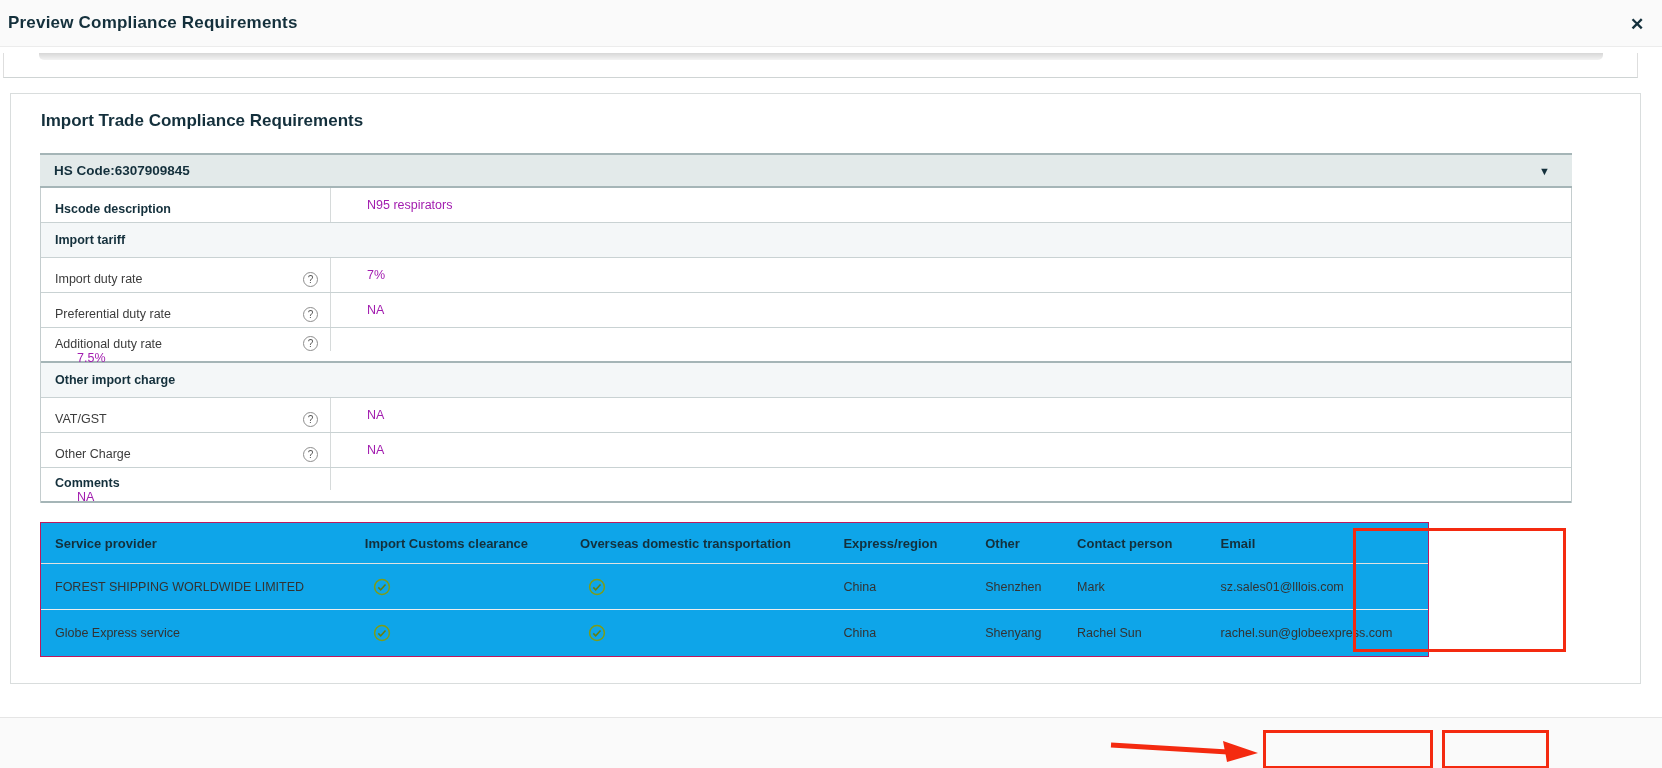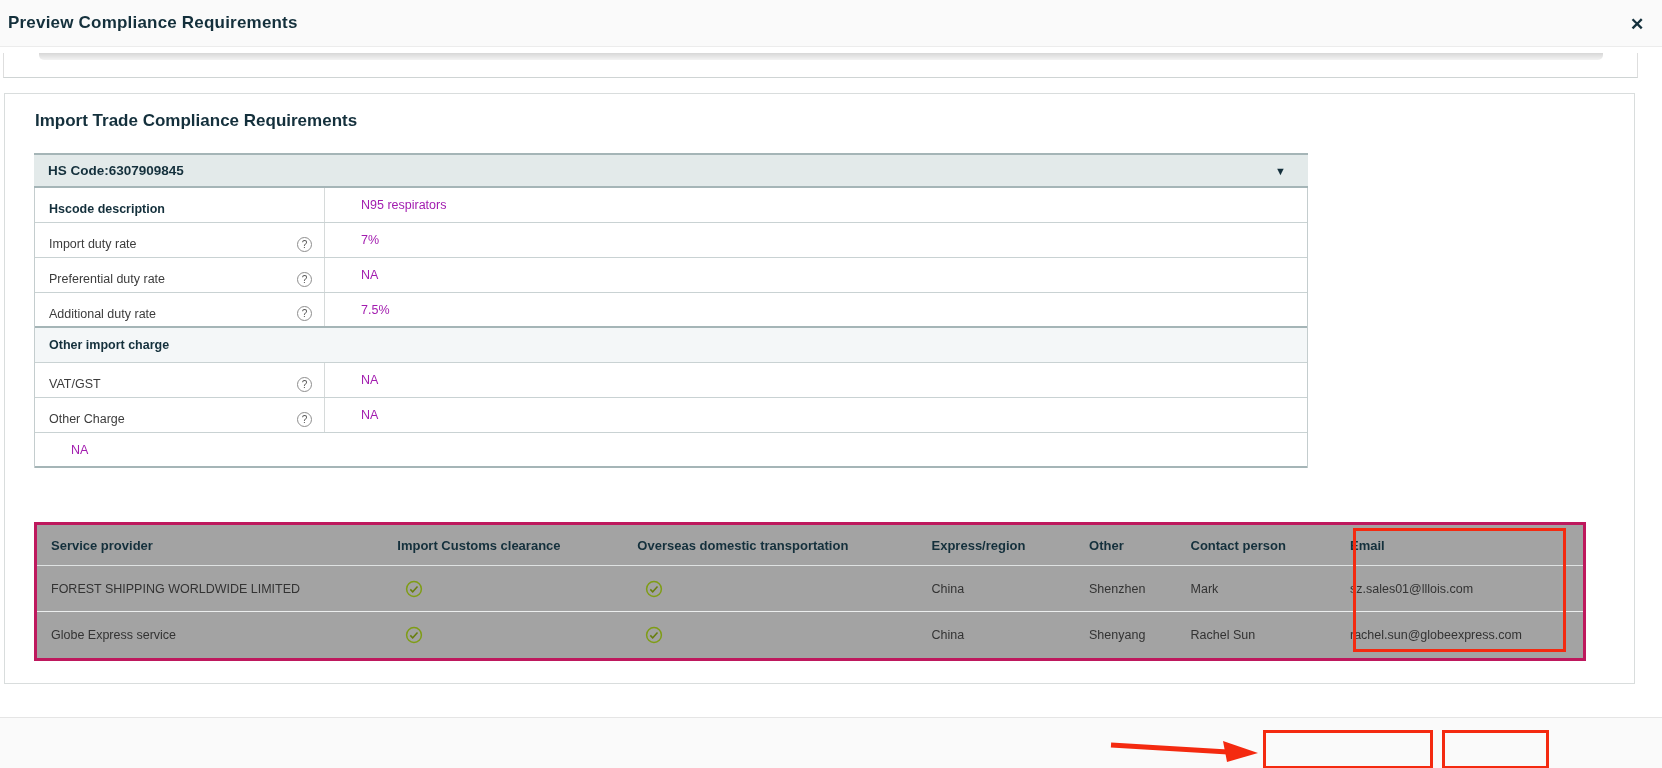--- a/index.html
+++ b/index.html
@@ -27,54 +27,54 @@
     position:absolute; left:3px; top:53px; width:1635px; height:25px; background:#fff;
     border-left:1px solid #dedede; border-right:1px solid #dedede; border-bottom:1px solid #cfd4d4;
   }
   .partial-panel .shadow-strip {
     position:absolute; left:35px; top:0; width:1564px; height:7px;
     background:linear-gradient(#d7d7d7,#f3f3f3); border-radius:0 0 5px 5px;
   }
 
   
   .main-card {
-    position:absolute; left:4px; top:93px; width:1631px; height:591px;
+    position:absolute; left:10px; top:93px; width:1631px; height:591px;
     background:#fff; border:1px solid #d9dddd;
   }
   .card-title { position:absolute; left:30px; top:17px; font-size:17px; font-weight:bold; color:#14303c; }
 
-  .hs-wrap { position:absolute; left:29px; top:59px; width:1274px; }
+  .hs-wrap { position:absolute; left:29px; top:59px; width:1532px; }
   .hs-bar {
     height:35px; background:#e3eaea;
     border-top:2px solid #a5b5b7; border-bottom:2px solid #a5b5b7;
     display:flex; align-items:center; padding:0 14px; cursor:pointer;
   }
   .hs-label, .hs-code { font-size:13.5px; font-weight:bold; color:#14303c; }
   .hs-code { }
   .hs-caret { margin-left:auto; font-size:11px; color:#14303c; padding-right:8px; }
 
   .detail-table { border-left:1px solid #c4cdce; border-right:1px solid #c4cdce; }
   .drow { height:35px; display:flex; border-bottom:1px solid #c9d2d3; background:#fff; }
   .drow.section { background:#f4f7f8; align-items:center; padding-left:14px;
                   font-size:12.5px; font-weight:bold; color:#14303c; }
-  .drow.thick, .drow:last-child { border-bottom:2px solid #a5b5b7; }
+  .drow.thick, .drow:last-child { border-bottom:2px solid #a5b5b7;flex-direction:column; }
   .dlabel {
     width:290px; border-right:1px solid #d6dada; display:flex; align-items:center;
     justify-content:space-between; padding:8px 12px 0 14px; font-size:12.5px; color:#3c3c3c;
   }
   .dlabel.bold { font-weight:bold; color:#14303c; }
   .dvalue { flex:1; display:flex; align-items:center; padding-left:36px; font-size:12.5px; color:#a21caf; }
   .help-icon {
     width:15px; height:15px; border:1px solid #8e8e8e; border-radius:50%;
     font-size:10px; color:#555; display:flex; align-items:center; justify-content:center;
     flex:0 0 auto; cursor:pointer;
   }
 
   
-  .provider-card { position:absolute; left:29px; top:428px; width:1552px; border:3px solid #be185d; background:#a3a3a3; }
+  .provider-card { position:absolute; left:29px; top:428px; width:1389px; border:1px solid #be185d; background:#0ea5e9; }
   .prow { display:flex; align-items:center; }
   .prow.head { height:41px; border-bottom:1px solid #dfe2e2; }
   .prow.body { height:46px; border-bottom:1px solid #eceeee; }
   .prow.body:last-child { border-bottom:none; }
   .pcell { padding-left:14px; font-size:12.5px; color:#333; position:relative; display:flex; align-items:center; overflow:hidden; }
   .prow.head .pcell { font-size:13px; font-weight:bold; color:#14303c; }
   .prow.head .pcell:not(:first-child)::before {
     content:""; position:absolute; left:0; top:9px; bottom:9px; width:1px; background:#c9cdce;
   }
   .pcol0{width:352px}.pcol1{width:244px}.pcol2{width:299px}.pcol3{width:160px}
@@ -118,20 +118,23 @@
       <span class="hs-caret">▼</span>
     </div>
     <div class="detail-table" id="detail-table">
         <div class="drow">
     <div class="dlabel bold">
       <span class="dlabel-text">Hscode description</span>
 
     </div>
     <div class="dvalue">N95 respirators</div>
   </div>
+        <div class="drow section">
+    <span>Import tariff</span>
+  </div>
         <div class="drow">
     <div class="dlabel">
       <span class="dlabel-text">Import duty rate</span>
       <span class="help-icon">?</span>
     </div>
     <div class="dvalue">7%</div>
   </div>
         <div class="drow">
     <div class="dlabel">
       <span class="dlabel-text">Preferential duty rate</span>
@@ -157,20 +160,24 @@
     <div class="dvalue">NA</div>
   </div>
         <div class="drow">
     <div class="dlabel">
       <span class="dlabel-text">Other Charge</span>
       <span class="help-icon">?</span>
     </div>
     <div class="dvalue">NA</div>
   </div>
         <div class="drow">
+    <div class="dlabel bold">
+      <span class="dlabel-text">Comments</span>
+
+    </div>
     <div class="dvalue">NA</div>
   </div>
       </div>
   </div>
 
   <div class="provider-card">
     <div class="prow head" id="provider-head">
         <div class="pcell pcol0">Service provider</div>
         <div class="pcell pcol1">Import Customs clearance</div>
         <div class="pcell pcol2">Overseas domestic transportation</div>

